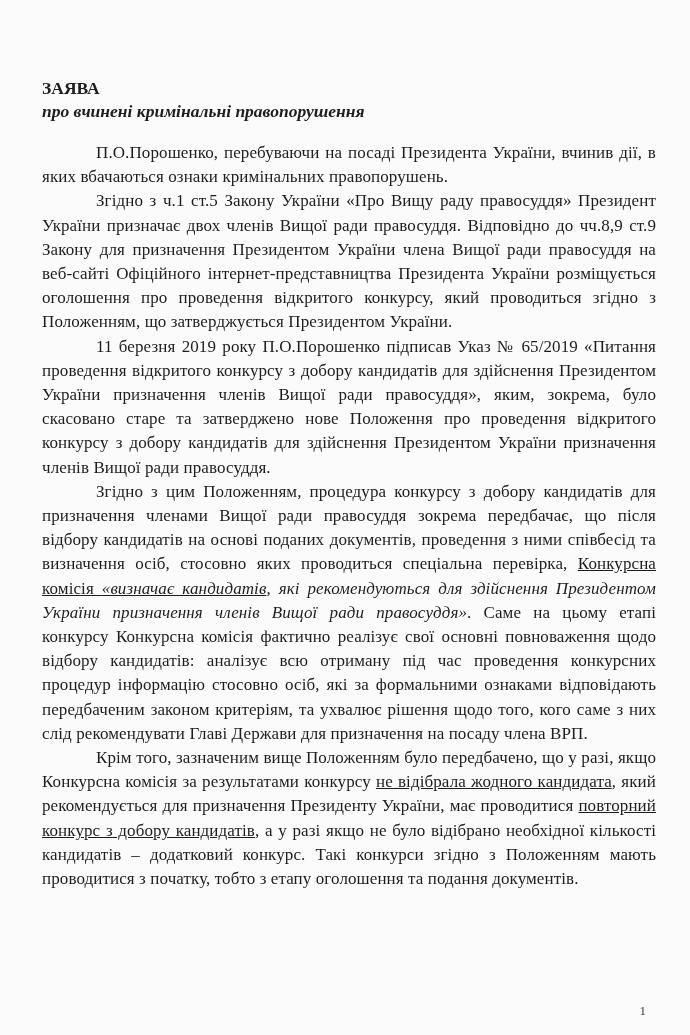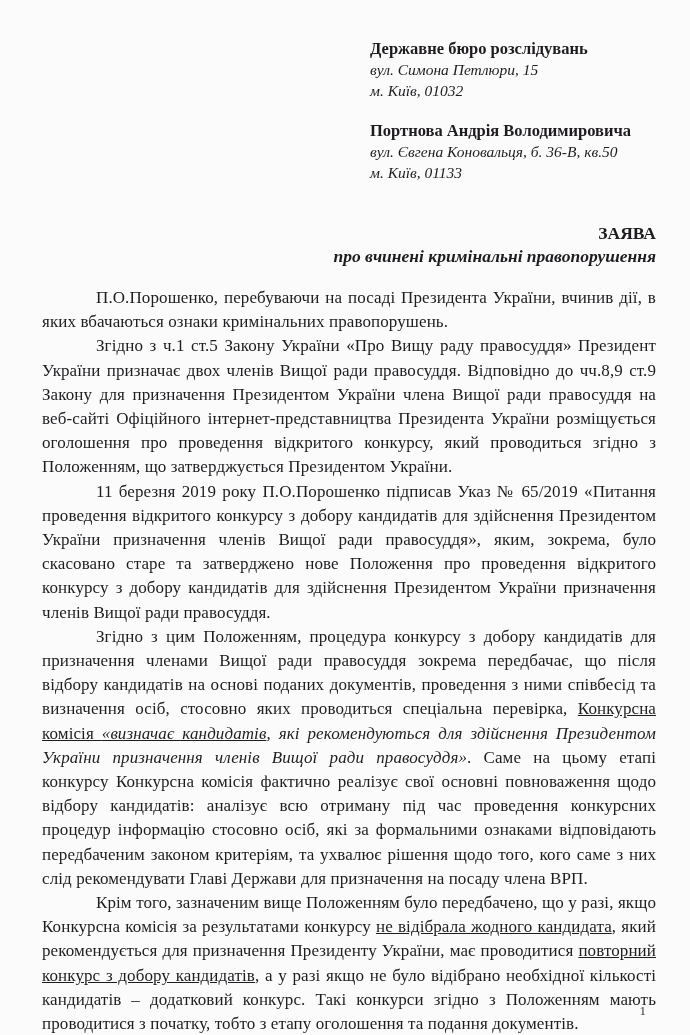--- a/index.html
+++ b/index.html
@@ -29,21 +29,21 @@
   }
   .recipient-line {
     font-style: italic;
     font-size: 15.5px;
     line-height: 21px;
     white-space: nowrap;
   }
   
   .title-block {
     margin-top: 39px;
-    text-align: right;
+    text-align: left;
     font-weight: bold;
   }
   .title-main  { font-size: 17.5px; line-height: 23px; }
   .title-sub   { font-size: 17.5px; line-height: 23px; font-style: italic; }
   
   .document-body { margin-top: 18px; }
   .para {
     margin: 0;
     font-size: 17px;
     line-height: 24.2px;
@@ -62,32 +62,20 @@
     bottom: 16px;
     font-size: 13px;
     color: #3a383b;
   }
 </style>
 </head>
 <body>
 
 <div class="page">
 
-  <div class="recipients">
-    <div class="recipient">
-      <div class="recipient-name">Державне бюро розслідувань</div>
-      <div class="recipient-line">вул. Симона Петлюри, 15</div>
-      <div class="recipient-line">м. Київ, 01032</div>
-    </div>
-    <div class="recipient">
-      <div class="recipient-name">Портнова Андрія Володимировича</div>
-      <div class="recipient-line">вул. Євгена Коновальця, б. 36-В, кв.50</div>
-      <div class="recipient-line">м. Київ, 01133</div>
-    </div>
-  </div>
 
   <div class="title-block">
     <div class="title-main">ЗАЯВА</div>
     <div class="title-sub">про вчинені кримінальні правопорушення</div>
   </div>
 
   <div class="document-body">
       <p class="para"><span class="run-n">П.О.Порошенко, перебуваючи на посаді Президента України, вчинив дії, в яких вбачаються ознаки кримінальних правопорушень.</span></p>
       <p class="para"><span class="run-n">Згідно з ч.1 ст.5 Закону України «Про Вищу раду правосуддя» Президент України призначає двох членів Вищої ради правосуддя. Відповідно до чч.8,9 ст.9 Закону для призначення Президентом України члена Вищої ради правосуддя на веб-сайті Офіційного інтернет-представництва Президента України розміщується оголошення про проведення відкритого конкурсу, який проводиться згідно з Положенням, що затверджується Президентом України.</span></p>
       <p class="para"><span class="run-n">11 березня 2019 року П.О.Порошенко підписав Указ № 65/2019 «Питання проведення відкритого конкурсу з добору кандидатів для здійснення Президентом України призначення членів Вищої ради правосуддя», яким, зокрема, було скасовано старе та затверджено нове Положення про проведення відкритого конкурсу з добору кандидатів для здійснення Президентом України призначення членів Вищої ради правосуддя.</span></p>

